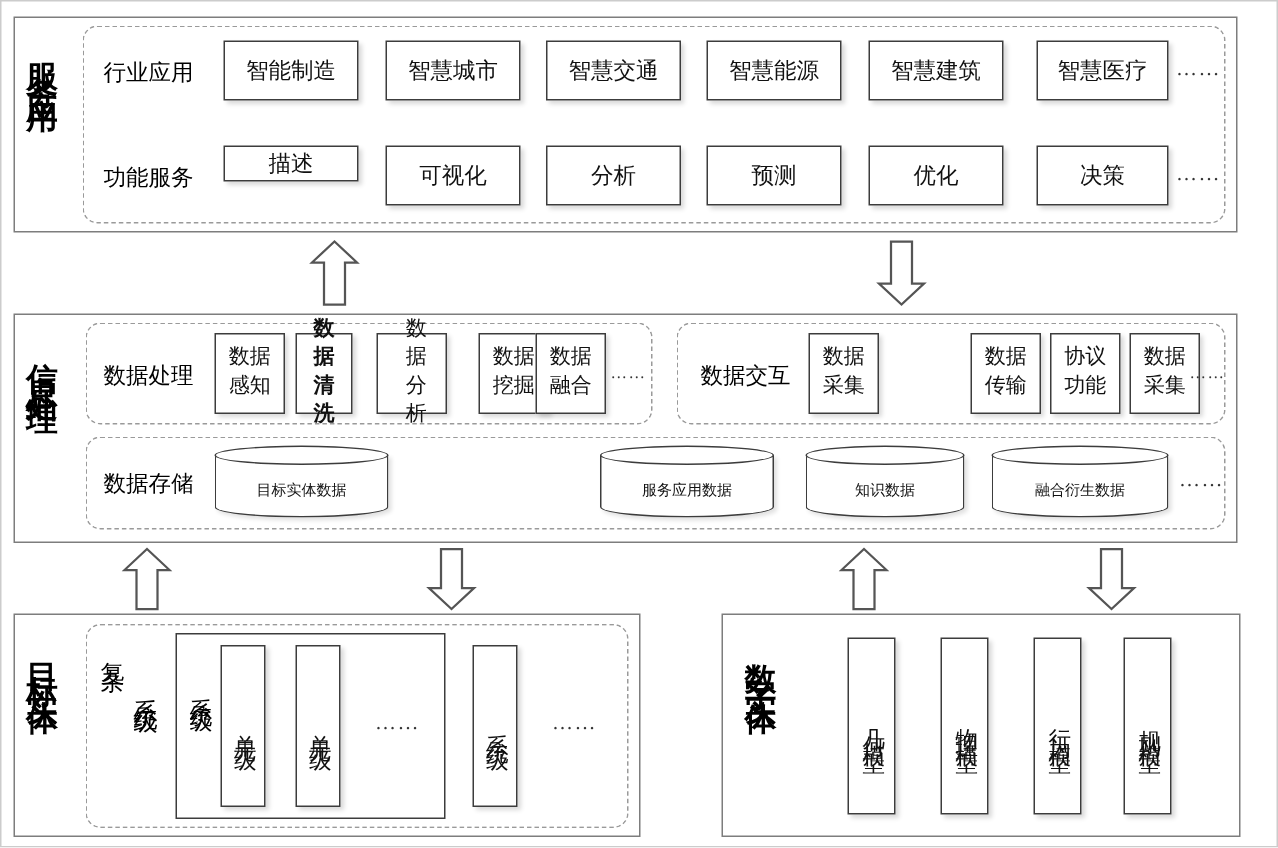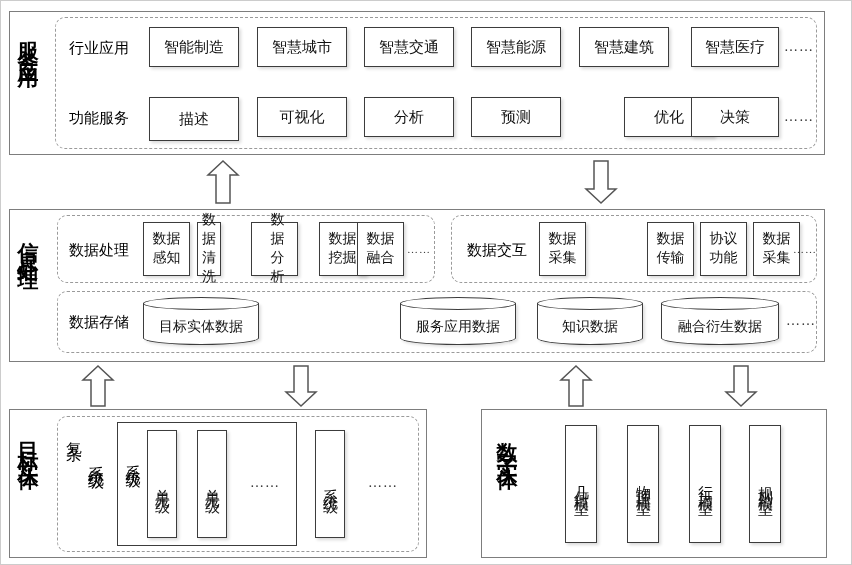--- a/index.html
+++ b/index.html
@@ -38,21 +38,21 @@
     border:1px solid #3c3c3c; border-radius:50%; background:#fff; z-index:2;
   }
   .cyl-body {
     position:absolute; left:0; top:6px; width:100%; bottom:0;
     border:1px solid #3c3c3c; border-top:none;
     border-radius:0 0 50% 50% / 0 0 7px 7px; background:#fff;
     box-shadow:2px 2px 3px rgba(0,0,0,0.12);
   }
   .cyl-label {
     position:absolute; left:0; right:0; top:11px; bottom:0; z-index:3;
-    display:flex; align-items:center; justify-content:center; font-size:14px;
+    display:flex; align-items:center; justify-content:center; font-size:10px;
   }
   .arrow { position:absolute; }
 </style>
 </head>
 <body>
 
 <div class="canvas">
 
   <div class="panel" style="left:8px;top:10px;width:816px;height:144px;"></div>
   <div class="vlabel" style="left:13px;top:24px;">服务应用</div>
@@ -61,42 +61,42 @@
   <div class="hlabel" style="left:62px;top:38px;width:72px;height:18px;">行业应用</div>
   <div class="box" style="left:148px;top:26px;width:90px;height:40px;">智能制造</div>
   <div class="box" style="left:256px;top:26px;width:90px;height:40px;">智慧城市</div>
   <div class="box" style="left:363px;top:26px;width:90px;height:40px;">智慧交通</div>
   <div class="box" style="left:470px;top:26px;width:90px;height:40px;">智慧能源</div>
   <div class="box" style="left:578px;top:26px;width:90px;height:40px;">智慧建筑</div>
   <div class="box" style="left:690px;top:26px;width:88px;height:40px;">智慧医疗</div>
   <div class="dots" style="left:782px;top:26px;width:32px;height:40px;">……</div>
 
   <div class="hlabel" style="left:62px;top:108px;width:72px;height:18px;">功能服务</div>
-  <div class="box" style="left:148px;top:96px;width:90px;height:44px;">描述</div>
+  <div class="box" style="left:148px;top:96px;width:90px;height:24px;">描述</div>
   <div class="box" style="left:256px;top:96px;width:90px;height:40px;">可视化</div>
   <div class="box" style="left:363px;top:96px;width:90px;height:40px;">分析</div>
   <div class="box" style="left:470px;top:96px;width:90px;height:40px;">预测</div>
-  <div class="box" style="left:578px;top:96px;width:90px;height:40px;margin-left:45px;">优化</div>
+  <div class="box" style="left:578px;top:96px;width:90px;height:40px;">优化</div>
   <div class="box" style="left:690px;top:96px;width:88px;height:40px;">决策</div>
   <div class="dots" style="left:782px;top:96px;width:32px;height:40px;">……</div>
 
   <svg class="arrow" style="left:205px;top:158px;" width="34" height="46" viewBox="0 0 34 46">
     <polygon points="17,2 32,16 24,16 24,44 10,44 10,16 2,16" fill="#ffffff" stroke="#555555" stroke-width="1.5"></polygon>
   </svg>
   <svg class="arrow" style="left:583px;top:158px;" width="34" height="46" viewBox="0 0 34 46">
     <polygon points="17,44 2,30 10,30 10,2 24,2 24,30 32,30" fill="#ffffff" stroke="#555555" stroke-width="1.5"></polygon>
   </svg>
 
   <div class="panel" style="left:8px;top:208px;width:816px;height:153px;"></div>
   <div class="vlabel" style="left:13px;top:224px;">信息处理</div>
 
   <div class="dashed" style="left:56px;top:214px;width:378px;height:68px;"></div>
   <div class="hlabel" style="left:62px;top:240px;width:72px;height:18px;">数据处理</div>
   <div class="box small" style="left:142px;top:221px;width:47px;height:54px;">数据感知</div>
-  <div class="box small" style="left:196px;top:221px;width:24px;height:54px;">数据清洗</div>
+  <div class="box small" style="left:196px;top:221px;width:38px;height:54px;font-weight:bold;">数据清洗</div>
   <div class="box small" style="left:250px;top:221px;width:47px;height:54px;padding-left:12px;">数据分析</div>
   <div class="box small" style="left:318px;top:221px;width:47px;height:54px;">数据挖掘</div>
   <div class="box small" style="left:356px;top:221px;width:47px;height:54px;">数据融合</div>
   <div class="dots tiny" style="left:405px;top:238px;width:26px;height:20px;">……</div>
 
   <div class="dashed" style="left:450px;top:214px;width:366px;height:68px;"></div>
   <div class="hlabel" style="left:460px;top:240px;width:72px;height:18px;">数据交互</div>
   <div class="box small" style="left:538px;top:221px;width:47px;height:54px;">数据采集</div>
   <div class="box small" style="left:646px;top:221px;width:47px;height:54px;">数据传输</div>
   <div class="box small" style="left:699px;top:221px;width:47px;height:54px;">协议功能</div>

